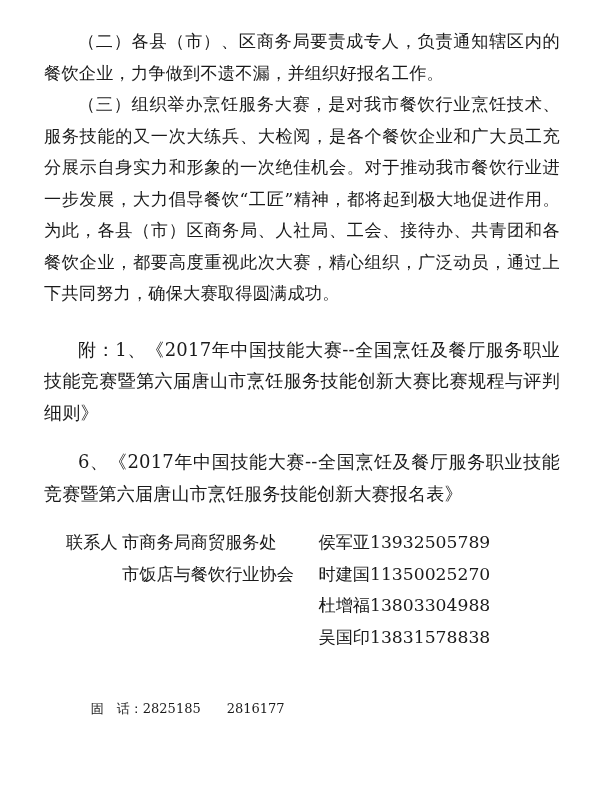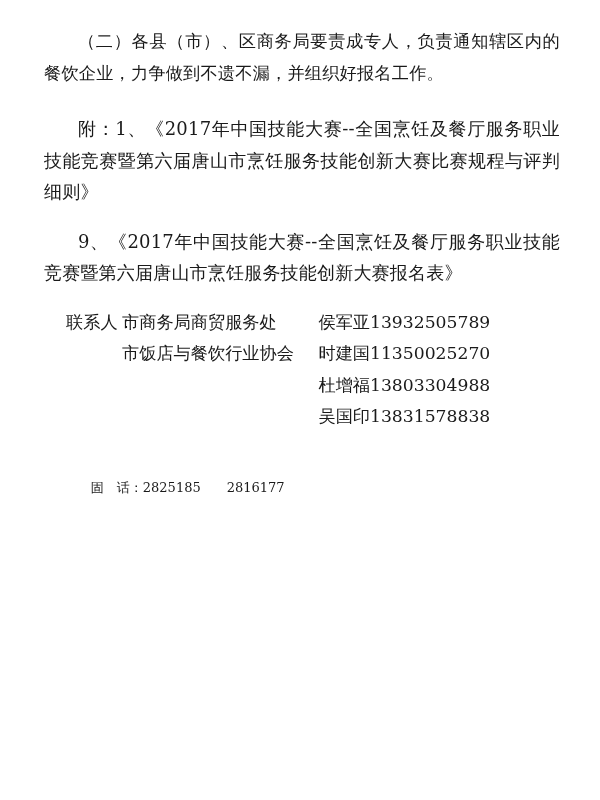--- a/index.html
+++ b/index.html
@@ -83,26 +83,27 @@
     white-space: pre;
   }
 </style>
 </head>
 <body>
 
 <div class="page">
 
   <p class="para indent2">（二）各县（市）、区商务局要责成专人，负责通知辖区内的餐饮企业，力争做到不遗不漏，并组织好报名工作。</p>
 
+  <p class="para indent2">（三）组织举办烹饪服务大赛，是对我市餐饮行业烹饪技术、服务技能的又一次大练兵、大检阅，是各个餐饮企业和广大员工充分展示自身实力和形象的一次绝佳机会。对于推动我市餐饮行业进一步发展，大力倡导餐饮“工匠”精神，都将起到极大地促进作用。为此，各县（市）区商务局、人社局、工会、接待办、共青团和各餐饮企业，都要高度重视此次大赛，精心组织，广泛动员，通过上下共同努力，确保大赛取得圆满成功。</p>
 
   <div class="gap-sm"></div>
 
   <p class="attach-line indent2">附：1、《2017年中国技能大赛--全国烹饪及餐厅服务职业技能竞赛暨第六届唐山市烹饪服务技能创新大赛比赛规程与评判细则》</p>
 
-  <p class="attach-line indent2">9、《2017年中国技能大赛--全国烹饪及餐厅服务职业技能竞赛暨第六届唐山市烹饪服务技能创新大赛报名表》</p>
+  <p class="attach-line indent2">6、《2017年中国技能大赛--全国烹饪及餐厅服务职业技能竞赛暨第六届唐山市烹饪服务技能创新大赛报名表》</p>
 
   <div class="contacts">
     <div class="contact-row">
       <span class="c-label">联系人：</span>
       <span class="c-org">市商务局商贸服务处</span>
       <span class="c-name">侯军亚</span>
       <span class="c-phone">13932505789</span>
     </div>
     <div class="contact-row">
       <span class="c-label"></span>

